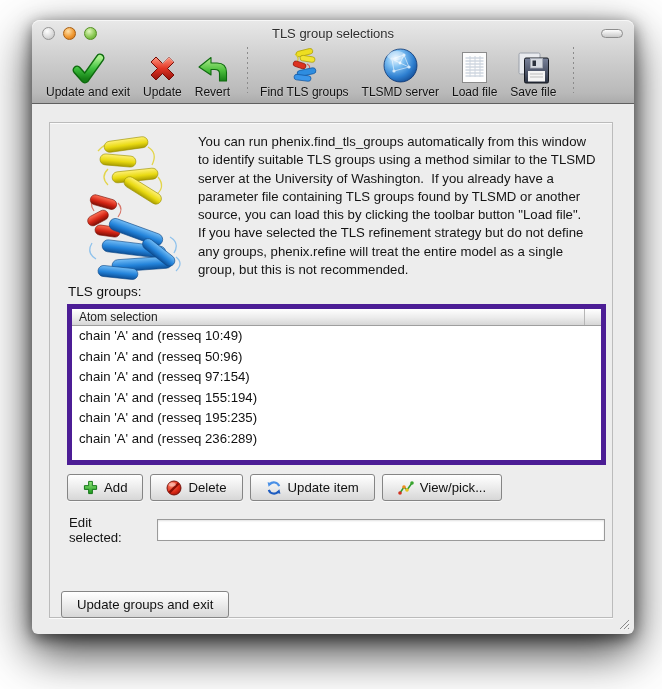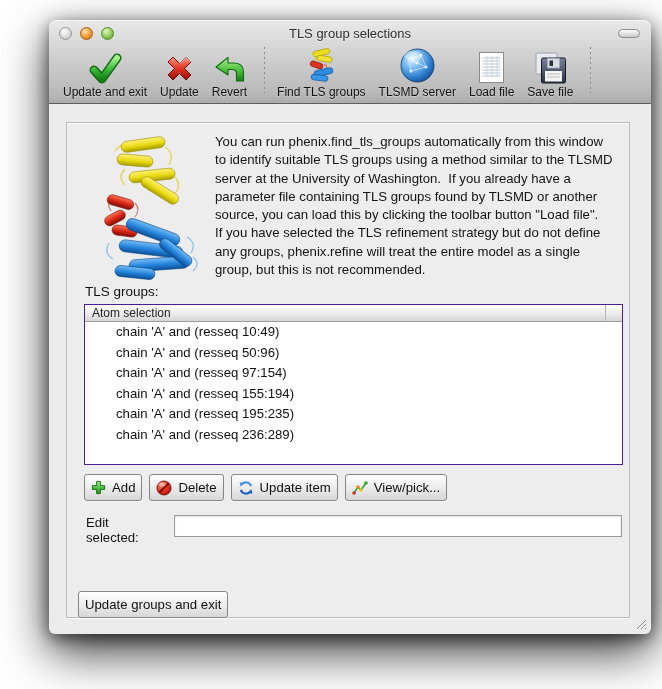--- a/index.html
+++ b/index.html
@@ -1,21 +1,21 @@
 <!DOCTYPE html>
 <html><head>
 <meta charset="utf-8">
 <style>
   * { margin:0; padding:0; box-sizing:border-box; }
   html,body { width:662px; height:689px; background:#ffffff; font-family:"Liberation Sans", sans-serif; }
   .stage { position:relative; width:662px; height:689px; overflow:hidden; }
 
   
   .window {
-    position:absolute; left:49px; top:20px; width:602px; height:614px;
+    position:absolute; left:32px; top:20px; width:602px; height:614px;
     border-radius:8px 8px 6px 6px; background:#ececec;
     box-shadow: 0 18px 48px rgba(0,0,0,.78), 0 4px 16px rgba(0,0,0,.55);
   }
   .chrome {
     position:absolute; left:0; top:0; right:0; height:84px;
     border-radius:8px 8px 0 0;
     background:linear-gradient(180deg,#e9e9e9 0%,#d2d2d2 40%,#b9b9b9 88%,#ababab 100%);
     border-bottom:1px solid #5f5f5f;
     box-shadow: inset 0 1px 0 rgba(255,255,255,.65);
   }
@@ -43,37 +43,37 @@
     border:1px solid #bbbbbb; border-radius:0; background:#ededed;
     box-shadow: inset 0 1px 0 rgba(255,255,255,.75), 0 1px 0 rgba(255,255,255,.8);
   }
   .protein { position:absolute; left:28px; top:10px; width:118px; height:152px; }
   .intro {
     position:absolute; left:148px; top:10px; width:420px;
     font-size:13.2px; line-height:18.3px; color:#141414; white-space:pre-wrap;
   }
   .tls-label { position:absolute; left:18px; top:161px; font-size:13.5px; font-weight:normal; color:#111; }
 
-  .table { position:absolute; left:17px; top:181px; width:539px; height:161px; border:1px solid #4c1d95; background:#ffffff; }
+  .table { position:absolute; left:17px; top:181px; width:539px; height:161px; border:5px solid #4c1d95; background:#ffffff; }
   .thead { display:flex; height:17px; background:linear-gradient(#ffffff,#ebebeb 55%,#d6d6d6); border-bottom:1px solid #9e9e9e; }
   .th { flex:1; font-size:12px; color:#222; padding:1px 0 0 7px; border-right:1px solid #b6b6b6; }
   .th-spacer { width:16px; }
-  .tbody { overflow:hidden;padding-left:24px; }
+  .tbody { overflow:hidden; }
   .trow { font-size:13.2px; color:#101010; line-height:20.5px; padding-left:7px; white-space:nowrap; }
 
   .btn-row { position:absolute; left:17px; top:351px; display:flex; gap:7px; }
   .btn {
-    height:27px; display:inline-flex; align-items:center; gap:6px; padding:0 6px;
+    height:27px; display:inline-flex; align-items:center; gap:6px; padding:0 15px;
     font-size:13.2px; color:#111; border:1px solid #858585; border-radius:3px;
     background:linear-gradient(#ffffff,#ececec 50%,#d7d7d7);
     box-shadow:0 1px 0 rgba(255,255,255,.6); cursor:default;
   }
   .btn .bicon { display:flex; align-items:center; }
 
-  .edit-row { position:absolute; left:19px; top:392px; width:536px; display:flex; }
+  .edit-row { position:absolute; left:19px; top:392px; width:536px; display:flex; align-items:center; }
   .edit-label { font-size:13.2px; color:#141414; margin-right:9px; }
   .edit-input { width:452px; height:22px; border:1px solid #9a9a9a; background:#fff; font-size:13px; padding:0 4px;
                 box-shadow: inset 0 1px 2px rgba(0,0,0,.12); font-family:"Liberation Sans",sans-serif; }
 
   .proc-row { position:absolute; left:13px; top:433px; display:flex; align-items:center; }
   .proc-label { font-size:13.2px; font-weight:bold; color:#111; margin-right:10px; }
   .proc-input { width:27px; height:21px; border:1px solid #9a9a9a; background:#fff; font-size:13px; text-align:center;
                 box-shadow: inset 0 1px 2px rgba(0,0,0,.12); font-family:"Liberation Sans",sans-serif; }
   .spinner { width:17px; height:26px; margin-left:6px; border:1px solid #8e8e8e; border-radius:8px;
              background:linear-gradient(#ffffff,#d8d8d8); display:flex; flex-direction:column; overflow:hidden; }

